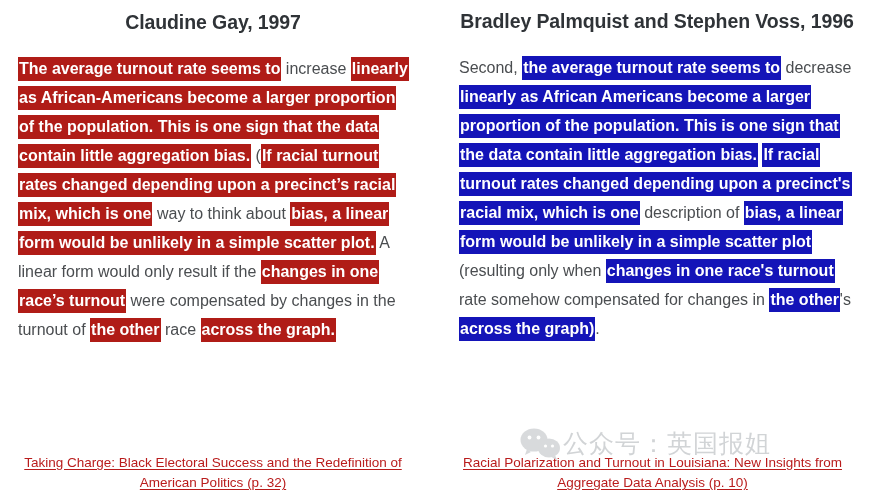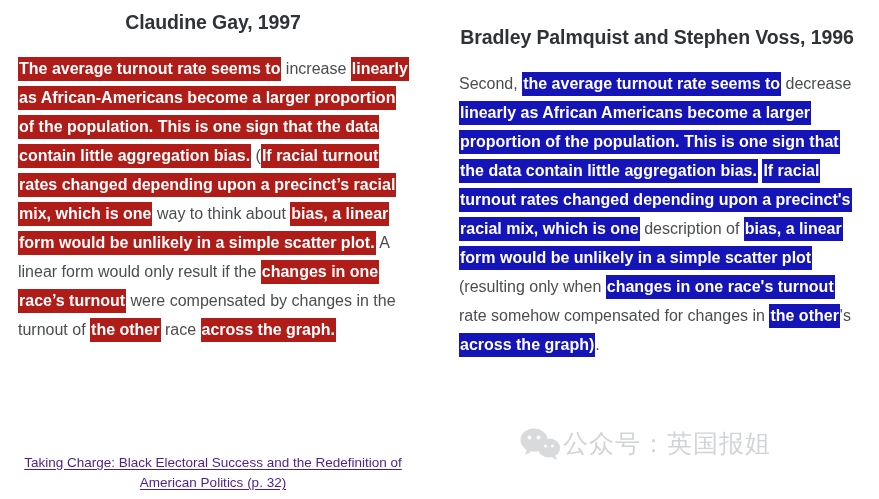--- a/index.html
+++ b/index.html
@@ -35,21 +35,21 @@
     text-align: center;
     font-size: 19.5px;
     font-weight: bold;
     color: #2f3337;
     line-height: 26px;
     margin: 0;
     padding-top: 8px;
     letter-spacing: -0.1px;
   }
   .panel-left .panel-title  { padding-top: 9px; }
-  .panel-right .panel-title { padding-top: 24px; }
+  .panel-right .panel-title { padding-top: 8px; }
 
   .quote {
     font-size: 16px;
     line-height: 29px;
     color: #4a4d50;
     margin: 0;
     text-align: left;
     word-spacing: 0px;
   }
   .panel-left .quote  { margin-top: 19px; }
@@ -67,21 +67,21 @@
   .hl-blue { background: #1414b8; }
 
   .source {
     position: absolute;
     left: 0;
     right: 0;
     bottom: 8px;
     text-align: center;
     font-size: 13.5px;
     line-height: 20px;
-    color: #4c1d95;
+    color: #b91c1c;
     text-decoration: underline;
     text-underline-offset: 2px;
     padding: 0 12px;
     box-sizing: border-box;
   }
   .panel-left .source  { bottom: 6px; }
   .panel-right .source { bottom: 6px; }
 
   
   .watermark {
@@ -121,20 +121,21 @@
   </div>
 
   <div class="panel panel-right">
 
     <h2 class="panel-title">Bradley Palmquist and Stephen Voss, 1996</h2>
 
     <p class="quote">
       <span>Second, </span><span class="hl hl-blue">the average turnout rate seems to</span><span> decrease </span><span class="hl hl-blue">linearly as African Americans become a larger proportion of the population. This is one sign that the data contain little aggregation bias.</span><span> </span><span class="hl hl-blue">If racial turnout rates changed depending upon a precinct's racial mix, which is one</span><span> description of </span><span class="hl hl-blue">bias, a linear form would be unlikely in a simple scatter plot</span><span> (resulting only when </span><span class="hl hl-blue">changes in one race's turnout</span><span> rate somehow compensated for changes in </span><span class="hl hl-blue">the other</span><span>'s </span><span class="hl hl-blue">across the graph)</span><span>.</span>
     </p>
 
+    <div class="source">Racial Polarization and Turnout in Louisiana: New Insights from Aggregate Data Analysis (p. 10)</div>
   </div>
 </div>
 
 <div class="watermark">
   <span>
     <svg class="wm-logo" viewBox="0 0 44 32" xmlns="http://www.w3.org/2000/svg" aria-hidden="true">
       <ellipse cx="15" cy="12" rx="13.5" ry="11.5" fill="#b6babd"></ellipse>
       <polygon points="8,21 6,27 12,24" fill="#b6babd"></polygon>
       <circle cx="10.5" cy="9.5" r="1.9" fill="#ffffff"></circle>
       <circle cx="19.5" cy="9.5" r="1.9" fill="#ffffff"></circle>

